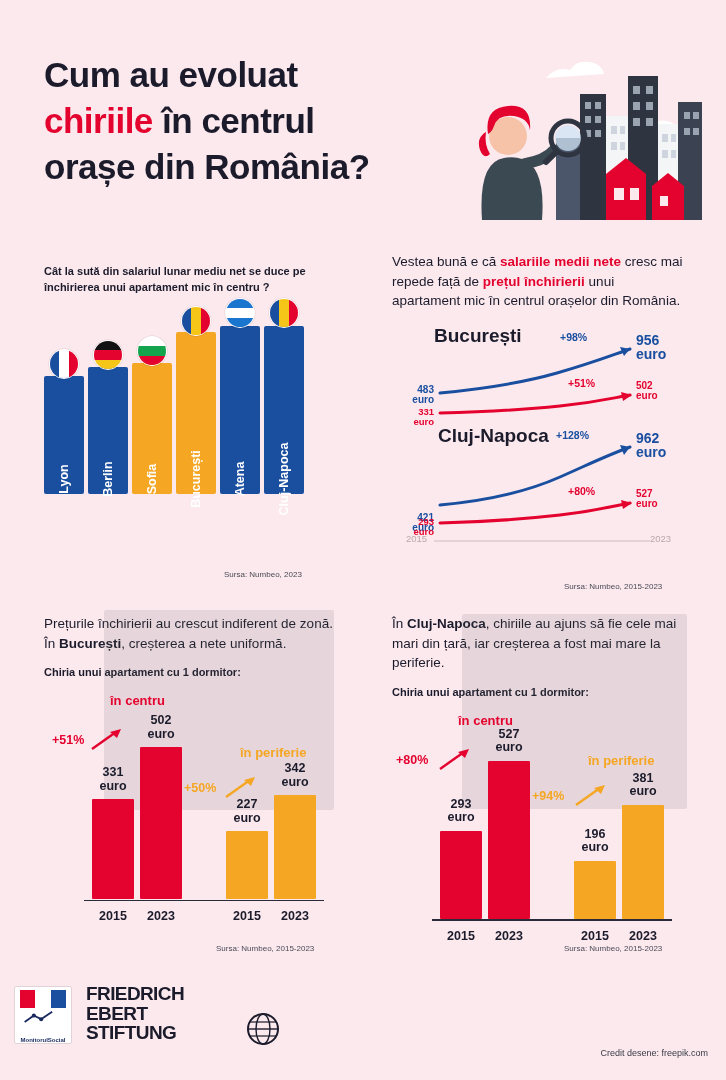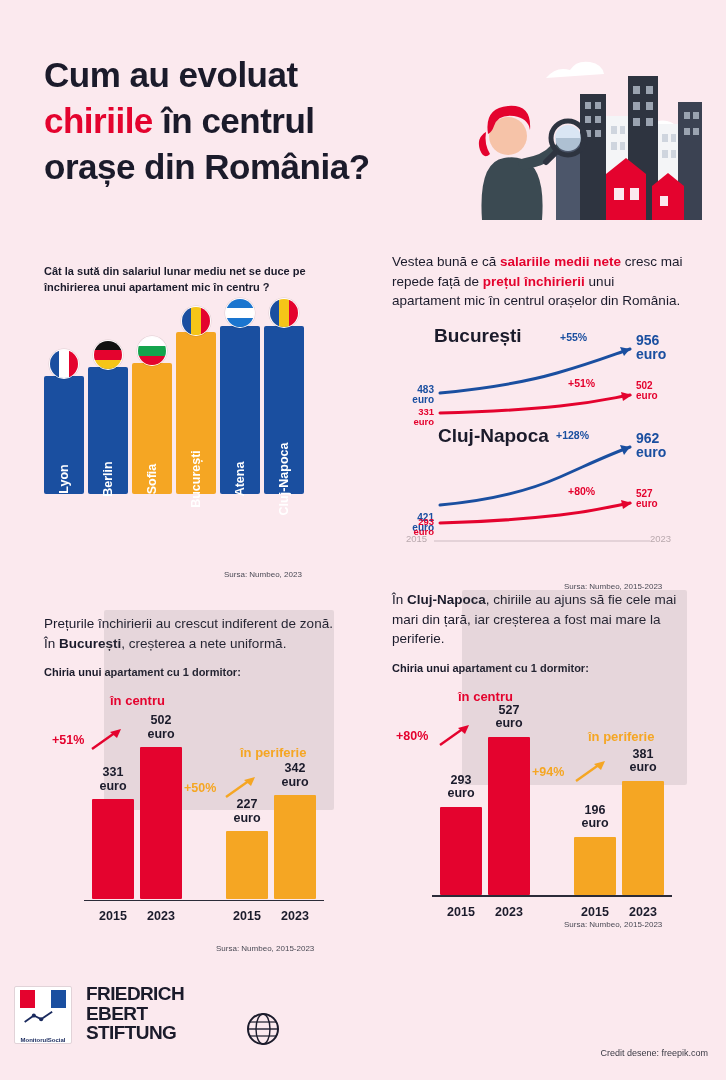--- a/index.html
+++ b/index.html
@@ -68,21 +68,21 @@
   .lblBlueR { position: absolute; color: #1a4fa0; font-size: 14px; font-weight: bold; line-height: 1.05; }
   .lblRedR  { position: absolute; color: #e4032e; font-size: 10px; font-weight: bold; line-height: 1.05; }
   .growth { position: absolute; font-size: 10.5px; font-weight: bold; }
   .growth.b { color: #1a4fa0; }
   .growth.r { color: #e4032e; }
   .axisYear { position: absolute; color: #b9a9ae; font-size: 9.5px; }
   .p2 .source { position: absolute; left: 172px; top: 330px; }
 
   
   .p3 { position: absolute; left: 44px; top: 614px; width: 300px; }
-  .p4 { position: absolute; left: 392px; top: 590px; width: 300px; }
+  .p4 { position: absolute; left: 392px; top: 614px; width: 300px; }
   .p3 .lead, .p4 .lead { width: 290px; }
   .p3 .subnote, .p4 .subnote { margin-top: 12px; }
 
   .barsBottom { position: relative; width: 300px; height: 250px; margin-top: 4px; }
   .groupLabel { position: absolute; font-size: 13px; font-weight: bold; }
   .groupLabel.red { color: #e4032e; }
   .groupLabel.orange { color: #f5a623; }
   .bbar { position: absolute; bottom: 36px; width: 42px; }
   .bbar .fill { position: absolute; bottom: 0; width: 42px; border-radius: 1px; }
   .bval {
@@ -275,21 +275,21 @@
         <polygon points="238,122 228,120 232,130" fill="#1a4fa0"></polygon>
 
         <path d="M48 198 C 92 197, 132 194, 168 190 S 216 182, 238 178" stroke="#e4032e" stroke-width="3" fill="none" stroke-linecap="round"></path>
         <polygon points="240,178 229,175 231,184" fill="#e4032e"></polygon>
 
         <line x1="42" y1="216" x2="258" y2="216" stroke="#cdbcc2" stroke-width="1.2"></line>
       </svg>
 
       <div class="lblBlue" style="left:8px;top:60px;width:34px;">483<br>euro</div>
       <div class="lblRed" style="left:8px;top:82px;width:34px;">331<br>euro</div>
-      <div class="growth b" style="left:168px;top:6px;">+55%</div>
+      <div class="growth b" style="left:168px;top:6px;">+98%</div>
       <div class="lblBlueR" style="left:244px;top:8px;">956<br>euro</div>
       <div class="growth r" style="left:176px;top:52px;">+51%</div>
       <div class="lblRedR" style="left:244px;top:56px;">502<br>euro</div>
 
       <div class="lineTitle" style="left:46px;top:100px;">Cluj-Napoca</div>
       <div class="lblBlue" style="left:8px;top:188px;width:34px;">421<br>euro</div>
       <div class="lblRed" style="left:8px;top:192px;width:34px;">293<br>euro</div>
       <div class="growth b" style="left:164px;top:104px;">+128%</div>
       <div class="lblBlueR" style="left:244px;top:106px;">962<br>euro</div>
       <div class="growth r" style="left:176px;top:160px;">+80%</div>

